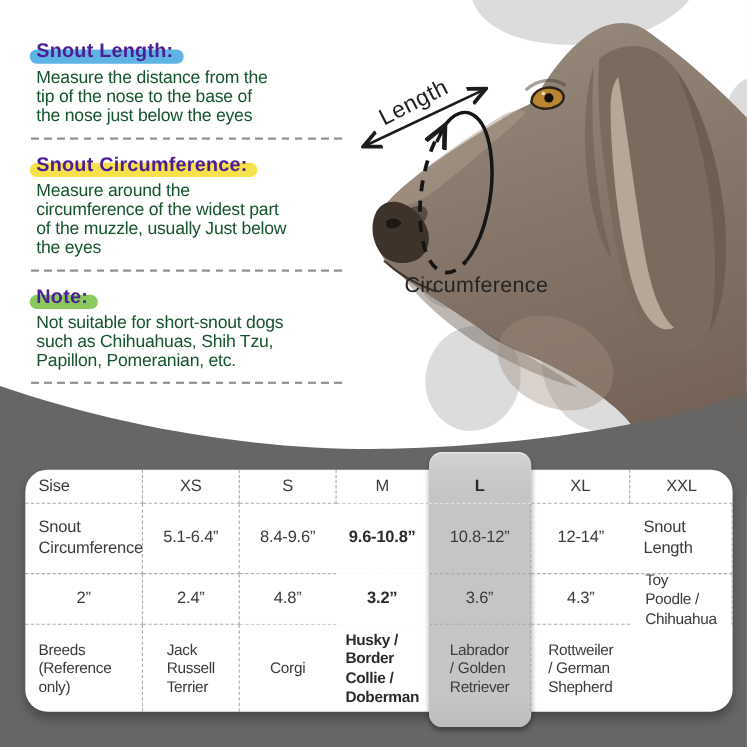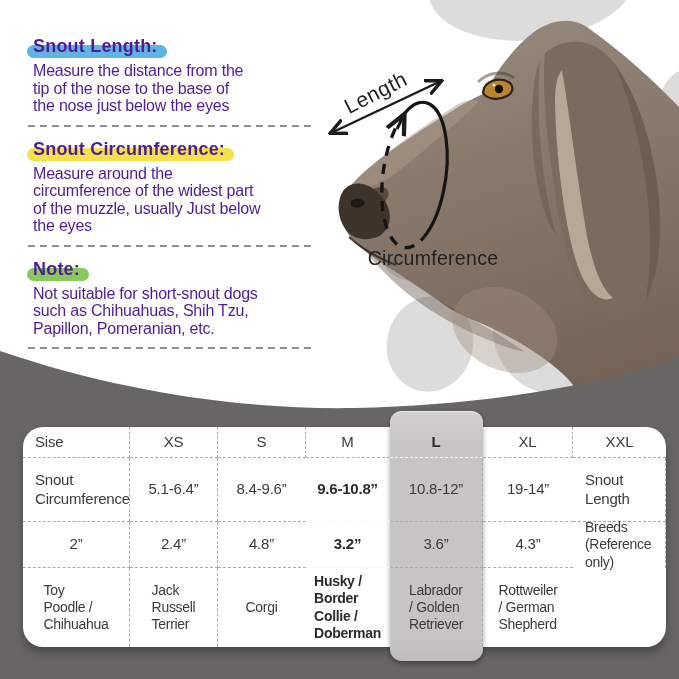--- a/index.html
+++ b/index.html
@@ -17,21 +17,21 @@
     font-size:18px;line-height:24px;font-weight:bold;color:#4c1d95;letter-spacing:.2px;
   }
   .g-title .pill{
     position:absolute;left:-6px;right:-9px;bottom:0;height:13px;
     border-radius:7px;z-index:-1;
   }
   .pill-blue{background:#5fb4e5;}
   .pill-yellow{background:#f6e14b;}
   .pill-green{background:#8bc95e;}
   .g-body{
-    margin:4px 0 0;font-size:16px;line-height:17.5px;color:#4c1d95;
+    margin:4px 0 0;font-size:16px;line-height:17.5px;color:#14532d;
     white-space:pre-line;letter-spacing:-0.2px;
   }
   .g-divider{
     height:2px;margin:10px 0 10px -5px;width:284px;border:0;
     background:repeating-linear-gradient(90deg,#8f8f8f 0 7px,transparent 7px 12px);
   }
 
   
   .card{
     position:absolute;left:23px;top:427px;width:643px;height:220px;
@@ -189,35 +189,35 @@
     <div class="cell hi bbw brx">L</div>
     <div class="cell bb br">XL</div>
     <div class="cell bb">XXL</div>
 
     <div class="cell lbl bb br">Snout
 Circumference</div>
     <div class="cell bb br">5.1-6.4”</div>
     <div class="cell bb brx">8.4-9.6”</div>
     <div class="cell hi bbw brx">9.6-10.8”</div>
     <div class="cell bb br">10.8-12”</div>
-    <div class="cell bb">19-14”</div>
+    <div class="cell bb">12-14”</div>
 
     <div class="cell lbl bb br">Snout Length</div>
     <div class="cell bb br">2”</div>
     <div class="cell bb br">2.4”</div>
     <div class="cell bb brx">4.8”</div>
     <div class="cell hi bbw brx">3.2”</div>
     <div class="cell bb br">3.6”</div>
     <div class="cell bb">4.3”</div>
 
-    <div class="cell lbl sm br">Breeds
-(Reference only)</div>
     <div class="cell sm br">Toy
 Poodle /
 Chihuahua</div>
+    <div class="cell lbl sm br">Breeds
+(Reference only)</div>
     <div class="cell sm br">Jack
 Russell
 Terrier</div>
     <div class="cell sm brx">Corgi</div>
     <div class="cell sm hi brx">Husky /
 Border
 Collie /
 Doberman</div>
     <div class="cell sm br">Labrador
 / Golden

